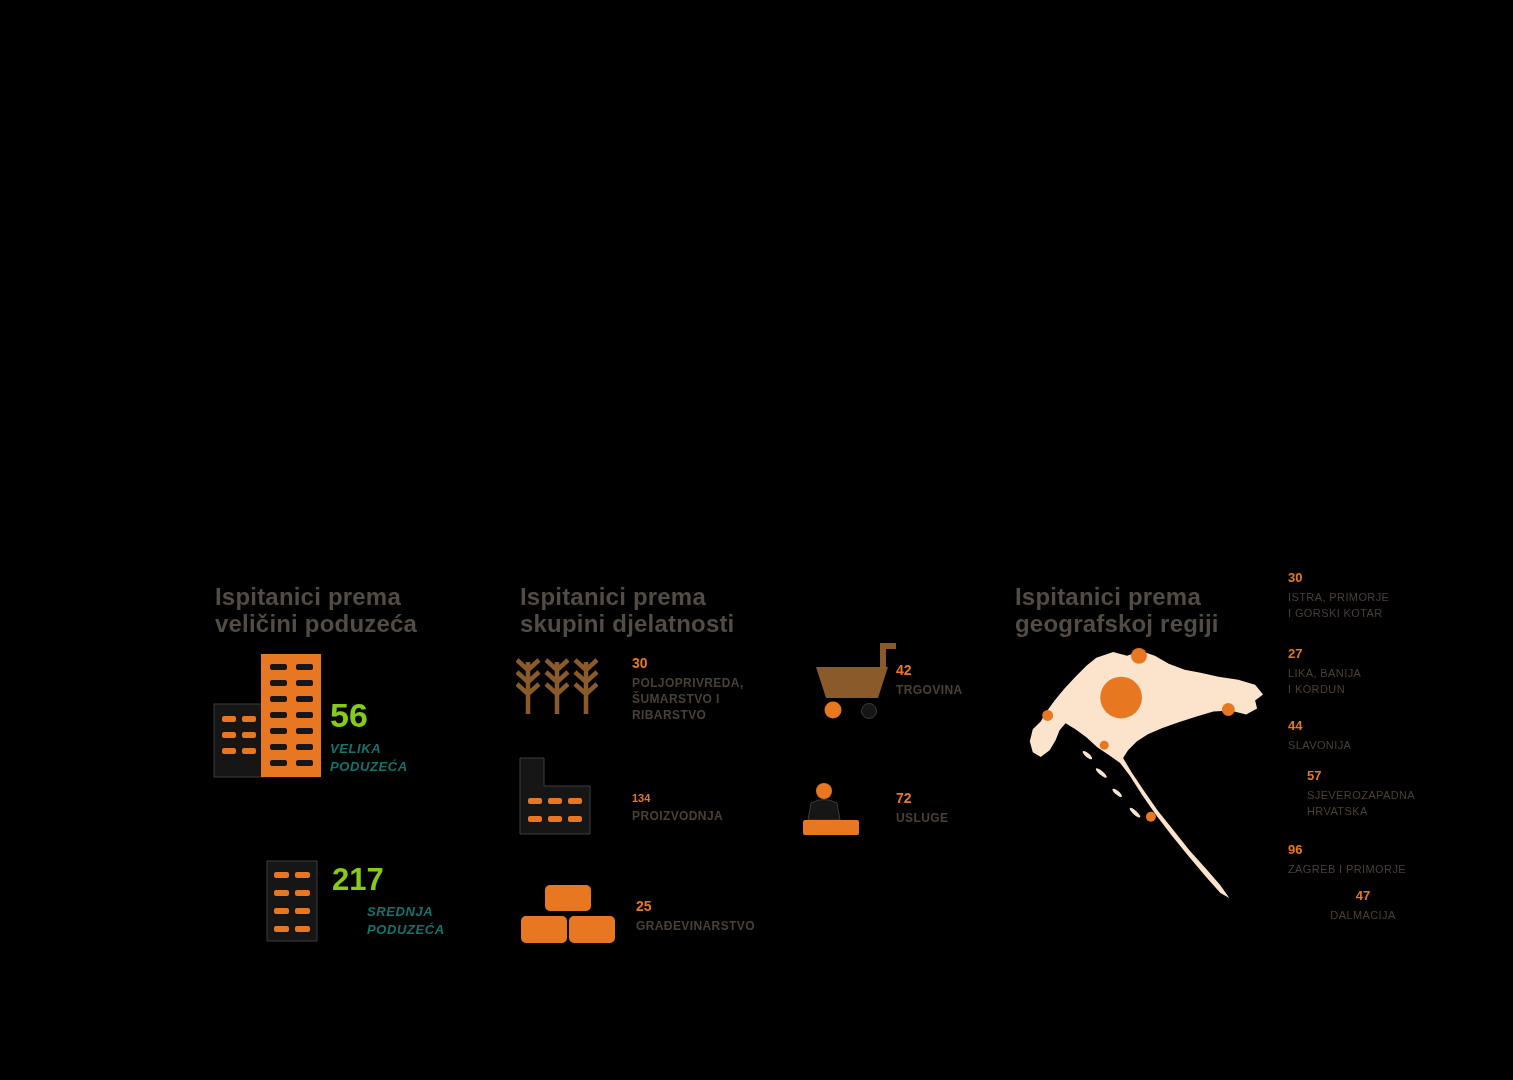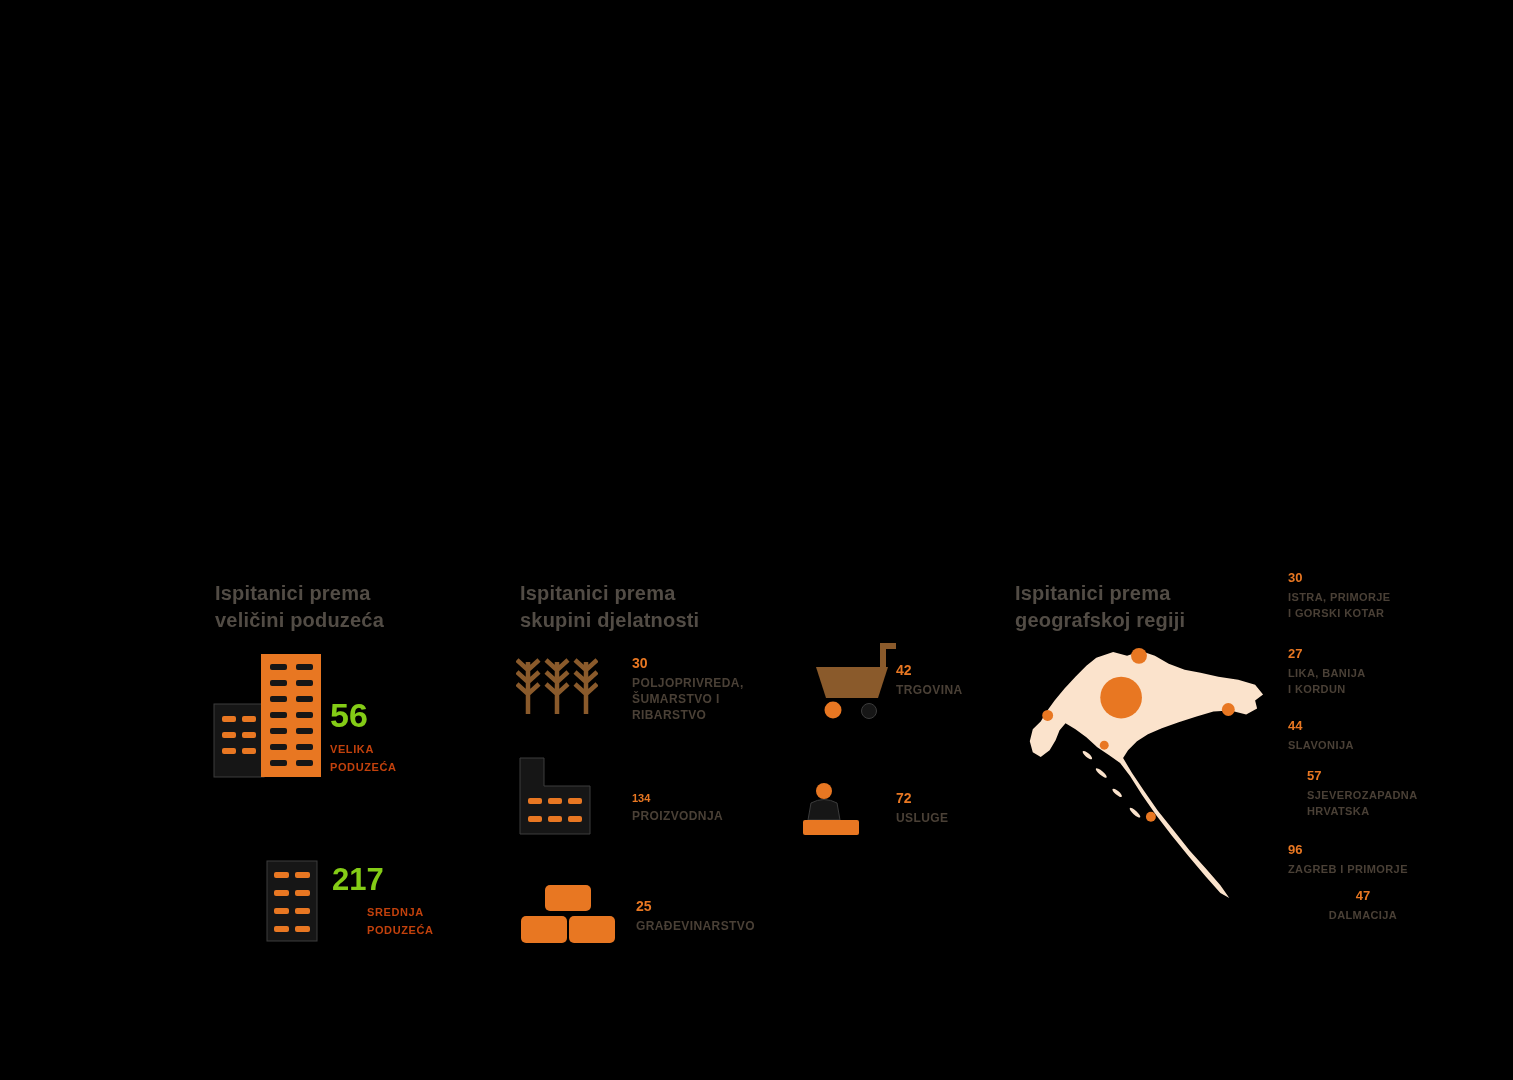--- a/index.html
+++ b/index.html
@@ -1,28 +1,28 @@
 <!DOCTYPE html>
 <html><head>
 <meta charset="utf-8">
 <style>
   html,body{margin:0;padding:0;background:#000;}
   .canvas{position:relative;width:1513px;height:1080px;background:#000;overflow:hidden;
           font-family:"Liberation Sans",sans-serif;}
   .abs{position:absolute;}
-  .title{color:#524c45;font-size:20px;font-weight:700;line-height:27px;letter-spacing:.2px;}
+  .title{color:#524c45;font-size:24px;font-weight:700;line-height:27px;letter-spacing:.2px;}
   .title span{display:block;}
   .big-num{color:#84cc16;font-weight:700;}
-  .lbl{color:#c2410c;font-weight:700;font-size:11px;line-height:18px;letter-spacing:.6px;}
+  .lbl{color:#0f766e;font-weight:700;font-size:13px;line-height:18px;letter-spacing:.6px;font-style:italic;}
   .lbl span{display:block;}
   .act-num{color:#e87722;font-weight:700;font-size:14px;margin-bottom:4px;}
   .act-lbl{color:#4a4036;font-weight:700;font-size:12px;line-height:16px;letter-spacing:.4px;}
   .reg-entry{position:absolute;left:1288px;width:150px;}
   .reg-num{color:#e87722;font-weight:700;font-size:13px;margin-bottom:4px;}
-  .reg-lbl{color:#4a4036;font-weight:700;font-size:11px;line-height:16px;letter-spacing:.4px;}
+  .reg-lbl{color:#4a4036;font-weight:400;font-size:11px;line-height:16px;letter-spacing:.4px;}
   .reg-lbl span{display:block;}
 </style>
 </head>
 <body>
 
 <div class="canvas">
 
   <section>
     <h2 class="abs title" style="left:215px;top:563px;width:230px;">
       <span>Ispitanici prema</span>

